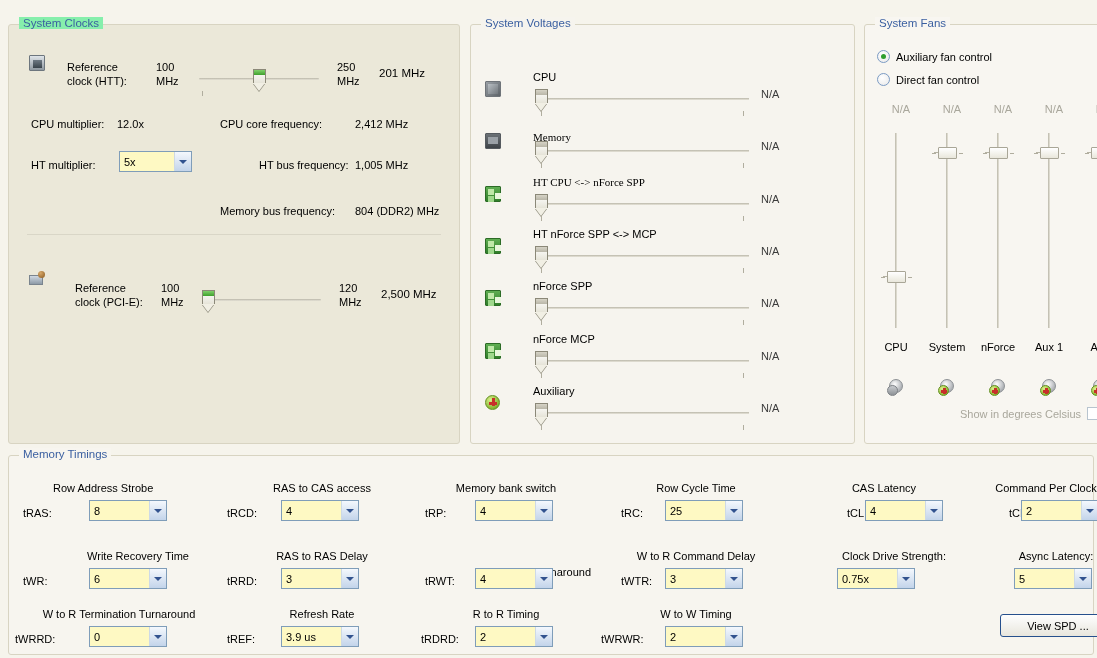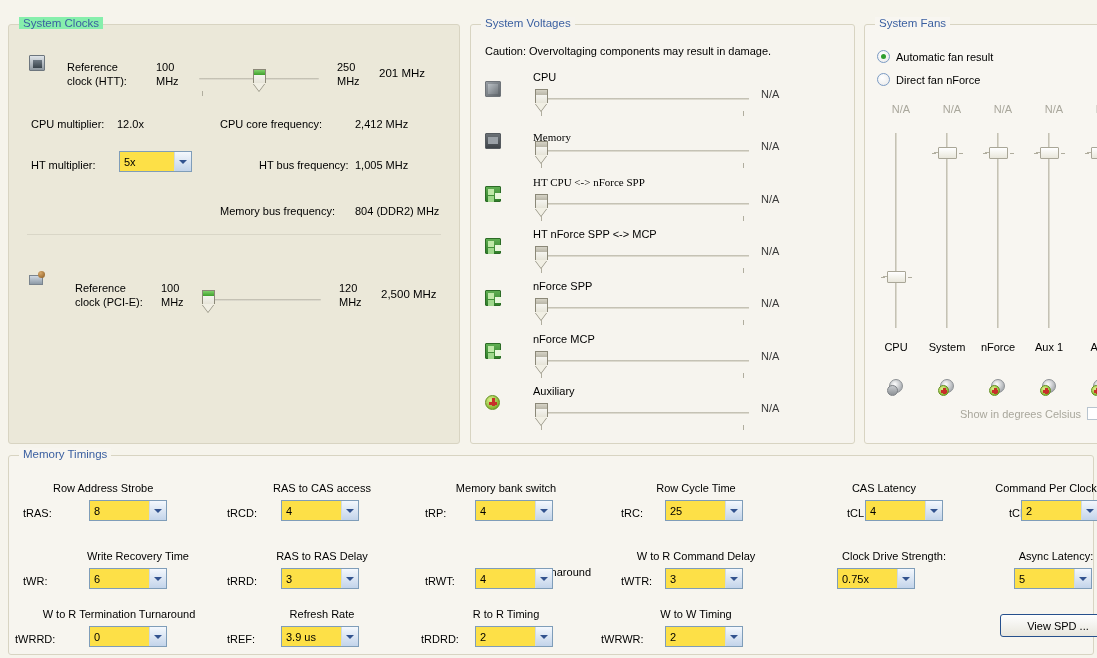--- a/index.html
+++ b/index.html
@@ -178,21 +178,21 @@
   .fthumb::before, .fthumb::after {
     content:""; position:absolute; top:5px; width:4px; height:1px; background:#b0ad9e;
   }
   .fthumb::before { left:-7px; }
   .fthumb::after  { right:-7px; }
   .ftick { position:absolute; width:4px; height:1px; background:#b5b2a3; }
 
   
   .combo {
     position: absolute; height: 21px;
-    background: #fde047;
+    background: #fef9c3;
     border: 1px solid #7f9db9;
     display: flex; align-items: center;
   }
   .combo .val {
     flex: 1; padding-left: 4px; font-size: 11px; color: #000;
     white-space: nowrap; overflow: hidden;
   }
   .combo .btn {
     width: 17px; height: 19px;
     background: linear-gradient(#f4f8fd,#c3d4ea);
@@ -286,21 +286,20 @@
       </div>
     </div>
 
     <div class="lbl two" style="left:330px; top:256px;">120</div>
     <div class="lbl two" style="left:330px; top:270px;">MHz</div>
     <div class="lbl" style="left:372px; top:263px; font-size:11.5px;">2,500 MHz</div>
   </div>
 
   <div class="group g-volt">
     <span class="legend">System Voltages</span>
-    <div class="lbl" style="left:14px; top:20px;">Caution: Overvoltaging components may result in damage.</div>
     <div id="voltage-rows">
         <div class="vrow" style="left: 0px; top: 42px; right: 0px; height: 50px;">
           <div class="ico ico-chip" style="left:14px; top:14px;"></div>
           <div class="name" style="left:62px; top:4px;">CPU</div>
           <div class="vslider" style="left:66px; top:22px; width:212px;">
             <div class="track"></div>
             <div class="hthumb grey" style="left:4px; top:0;">
               <div class="body">
                 <div class="cap"></div>
               </div>
@@ -407,23 +406,23 @@
           </div>
           <div class="na" style="left:290px; top:21px;">N/A</div>
         </div>
       </div>
   </div>
 
   <div class="group g-fans">
     <span class="legend">System Fans</span>
 
     <div class="radio on" style="left:12px; top:25px;"></div>
-    <div class="lbl" style="left:31px; top:26px;">Automatic fan result</div>
+    <div class="lbl" style="left:31px; top:26px;">Auxiliary fan control</div>
     <div class="radio" style="left:12px; top:48px;"></div>
-    <div class="lbl" style="left:31px; top:49px;">Direct fan nForce</div>
+    <div class="lbl" style="left:31px; top:49px;">Direct fan control</div>
 
     <div id="fan-columns">
         <div style="position: absolute; left: 6px; top: 78px; width: 50px;">
           <div class="lbl dim" style="left:10px; top:0; width:40px; text-align:center;">N/A</div>
           <div class="fslider" style="left:10px; top:30px; height:195px;">
             <div class="vtrack"></div>
             <div class="fthumb" style="top:138px;"></div>
             <div class="ftick" style="left:2px; top:143px;"></div>
           </div>
           <div class="lbl" style="left:0; top:238px; width:50px; text-align:center;">CPU</div>

